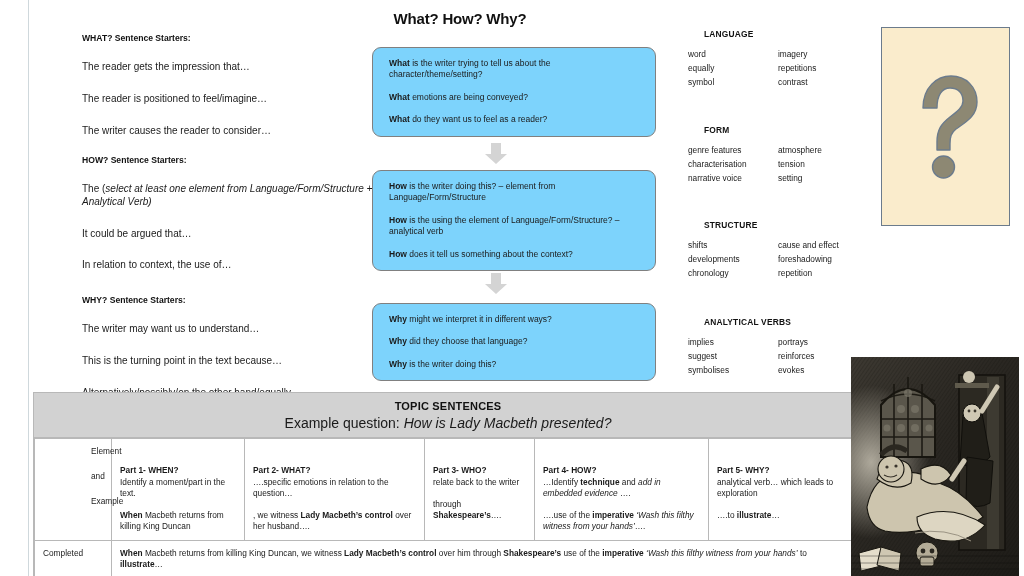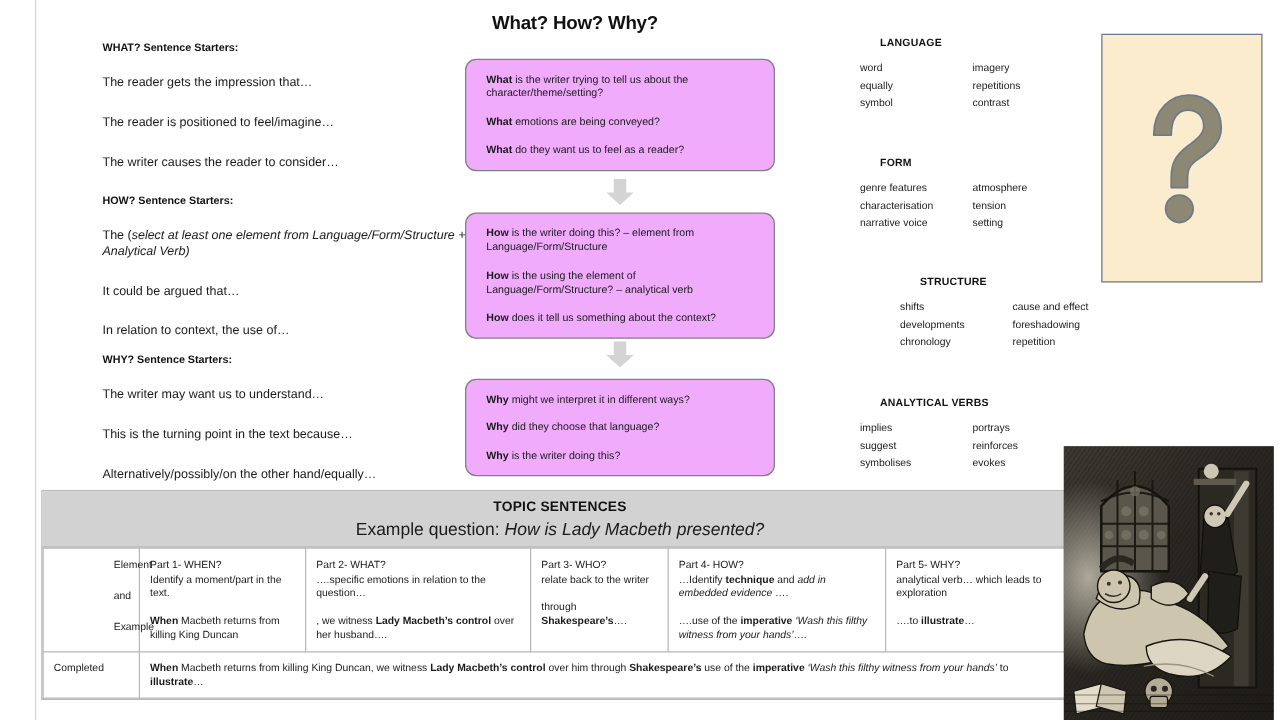--- a/index.html
+++ b/index.html
@@ -28,27 +28,27 @@
   .starters{position:absolute;left:82px;width:300px;}
   .starters .grp-title{
     font-size:8.6px;font-weight:bold;color:#111;margin-bottom:18px;
   }
   .starters .line{
     font-size:10px;color:#1a1a1a;margin-bottom:19px;line-height:1.28;
   }
   .starters .line em{font-style:italic;}
   #starters-what{top:33px;}
   #starters-how{top:155px;}
-  #starters-why{top:282px;}
+  #starters-why{top:295px;}
 
   
   .flowbox{
-    position:absolute;left:372px;width:248px;
+    position:absolute;left:372px;width:284px;
     border:1px solid #808080;border-radius:9px;
-    background:#f0abfc;
+    background:#7dd3fc;
     box-sizing:border-box;
     padding:10px 14px 10px 16px;
   }
   .flowbox p{
     margin:0 0 11px 0;
     font-size:8.5px;line-height:1.35;color:#1a1a1a;
   }
   .flowbox p:last-child{margin-bottom:0;}
   .flowbox b{font-weight:bold;}
   #box-what{top:47px;}
@@ -68,21 +68,21 @@
     font-size:8.4px;font-weight:bold;letter-spacing:0.2px;
     color:#111;margin-bottom:9px;padding-left:16px;
   }
   .termgrp .cols{display:flex;}
   .termgrp .col{width:90px;}
   .termgrp .col div{
     font-size:8.3px;line-height:1.67;color:#1a1a1a;
   }
   #term-language{top:29px;}
   #term-form{top:125px;}
-  #term-structure{top:220px;margin-left:32px;}
+  #term-structure{top:220px;}
   #term-verbs{top:317px;}
 
   
   .qcard{
     position:absolute;left:881px;top:27px;width:129px;height:199px;
     background:#faeccc;border:1px solid #6b7b8c;box-sizing:border-box;
   }
   .qcard svg{position:absolute;left:50%;top:50%;transform:translate(-50%,-50%);}
 
   
@@ -101,21 +101,21 @@
   table.ts{border-collapse:collapse;width:100%;table-layout:fixed;}
   table.ts td{
     border:1px solid #b8b8b8;
     vertical-align:top;
     padding:7px 7px 7px 8px;
     font-size:8.3px;line-height:1.34;color:#1a1a1a;
   }
   table.ts td b{font-weight:bold;}
   table.ts td em{font-style:italic;}
   td.c0{border-left:none;}
-  .cell-title{font-weight:normal;margin-bottom:1px;}
+  .cell-title{font-weight:bold;margin-bottom:1px;margin-top:19px;}
   .cell-sub{margin:0;}
   .cell-gap{height:11px;}
   .elem-label div{margin-bottom:14px;padding-left:48px;}
   .elem-label div:last-child{margin-bottom:0;}
 
   
   .engraving{
     position:absolute;left:851px;top:357px;width:168px;height:219px;
     overflow:hidden;background:#2b2824;
   }

